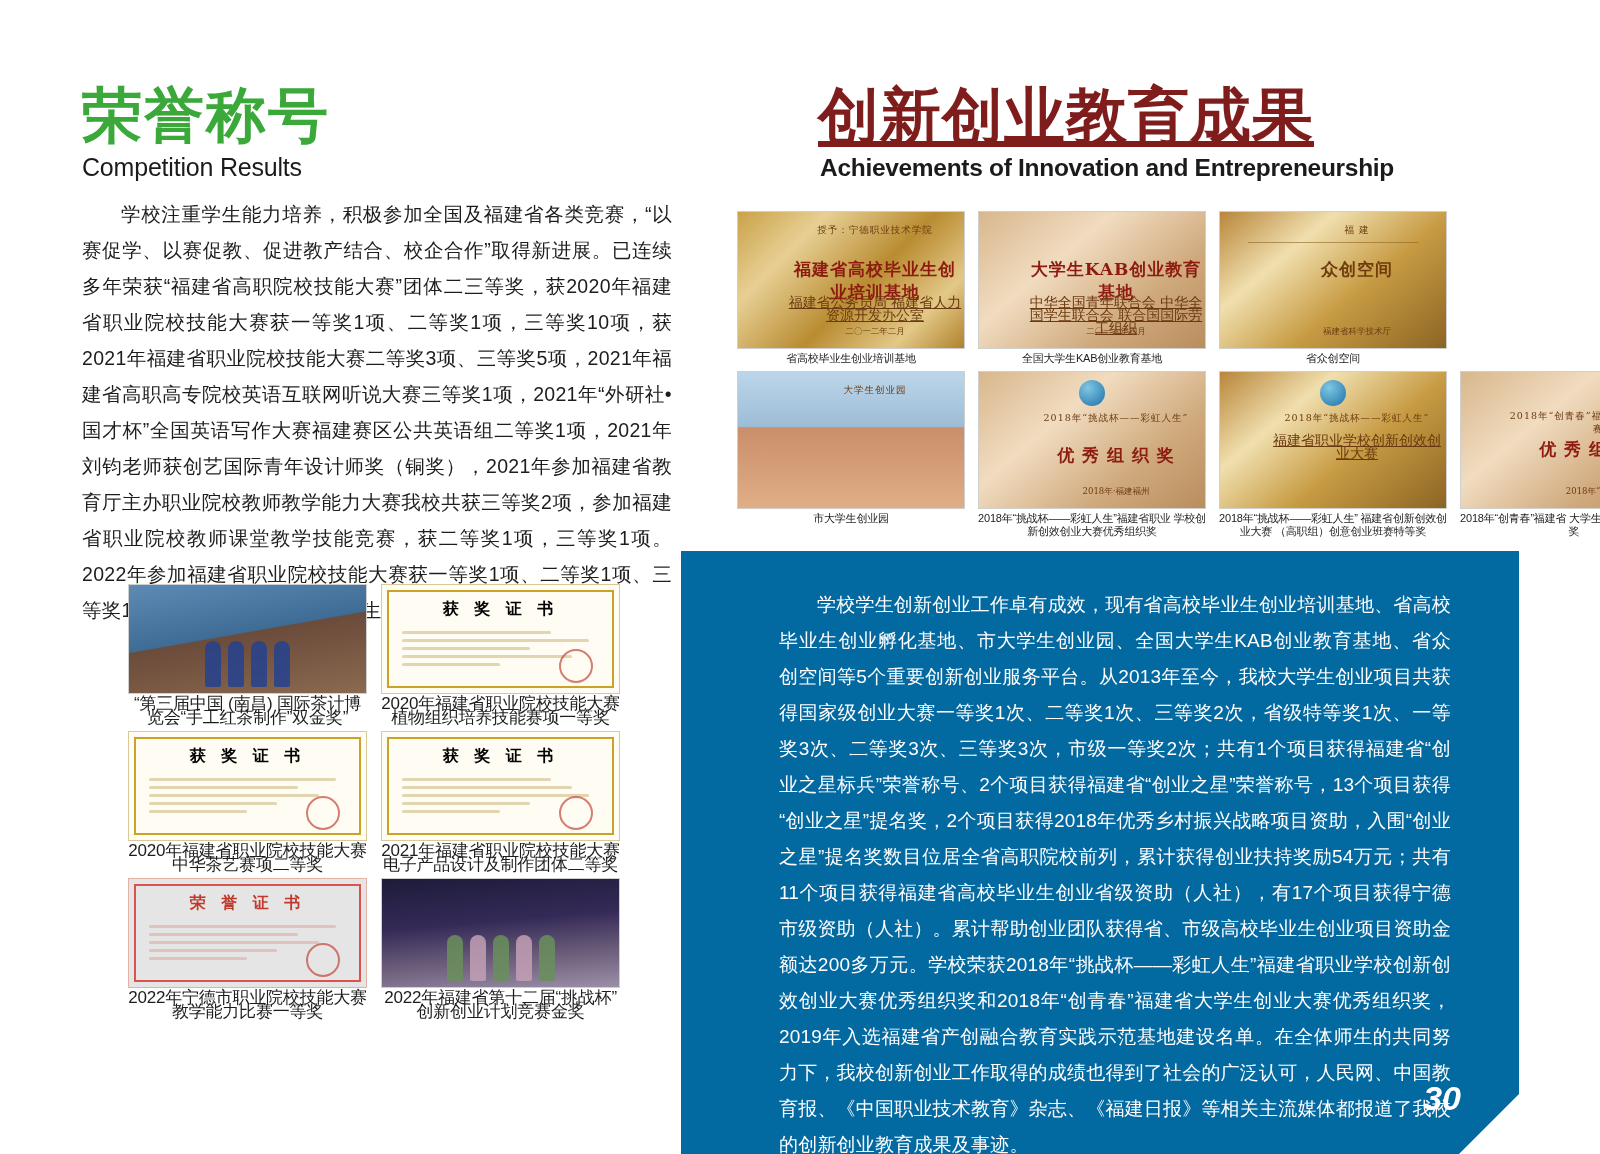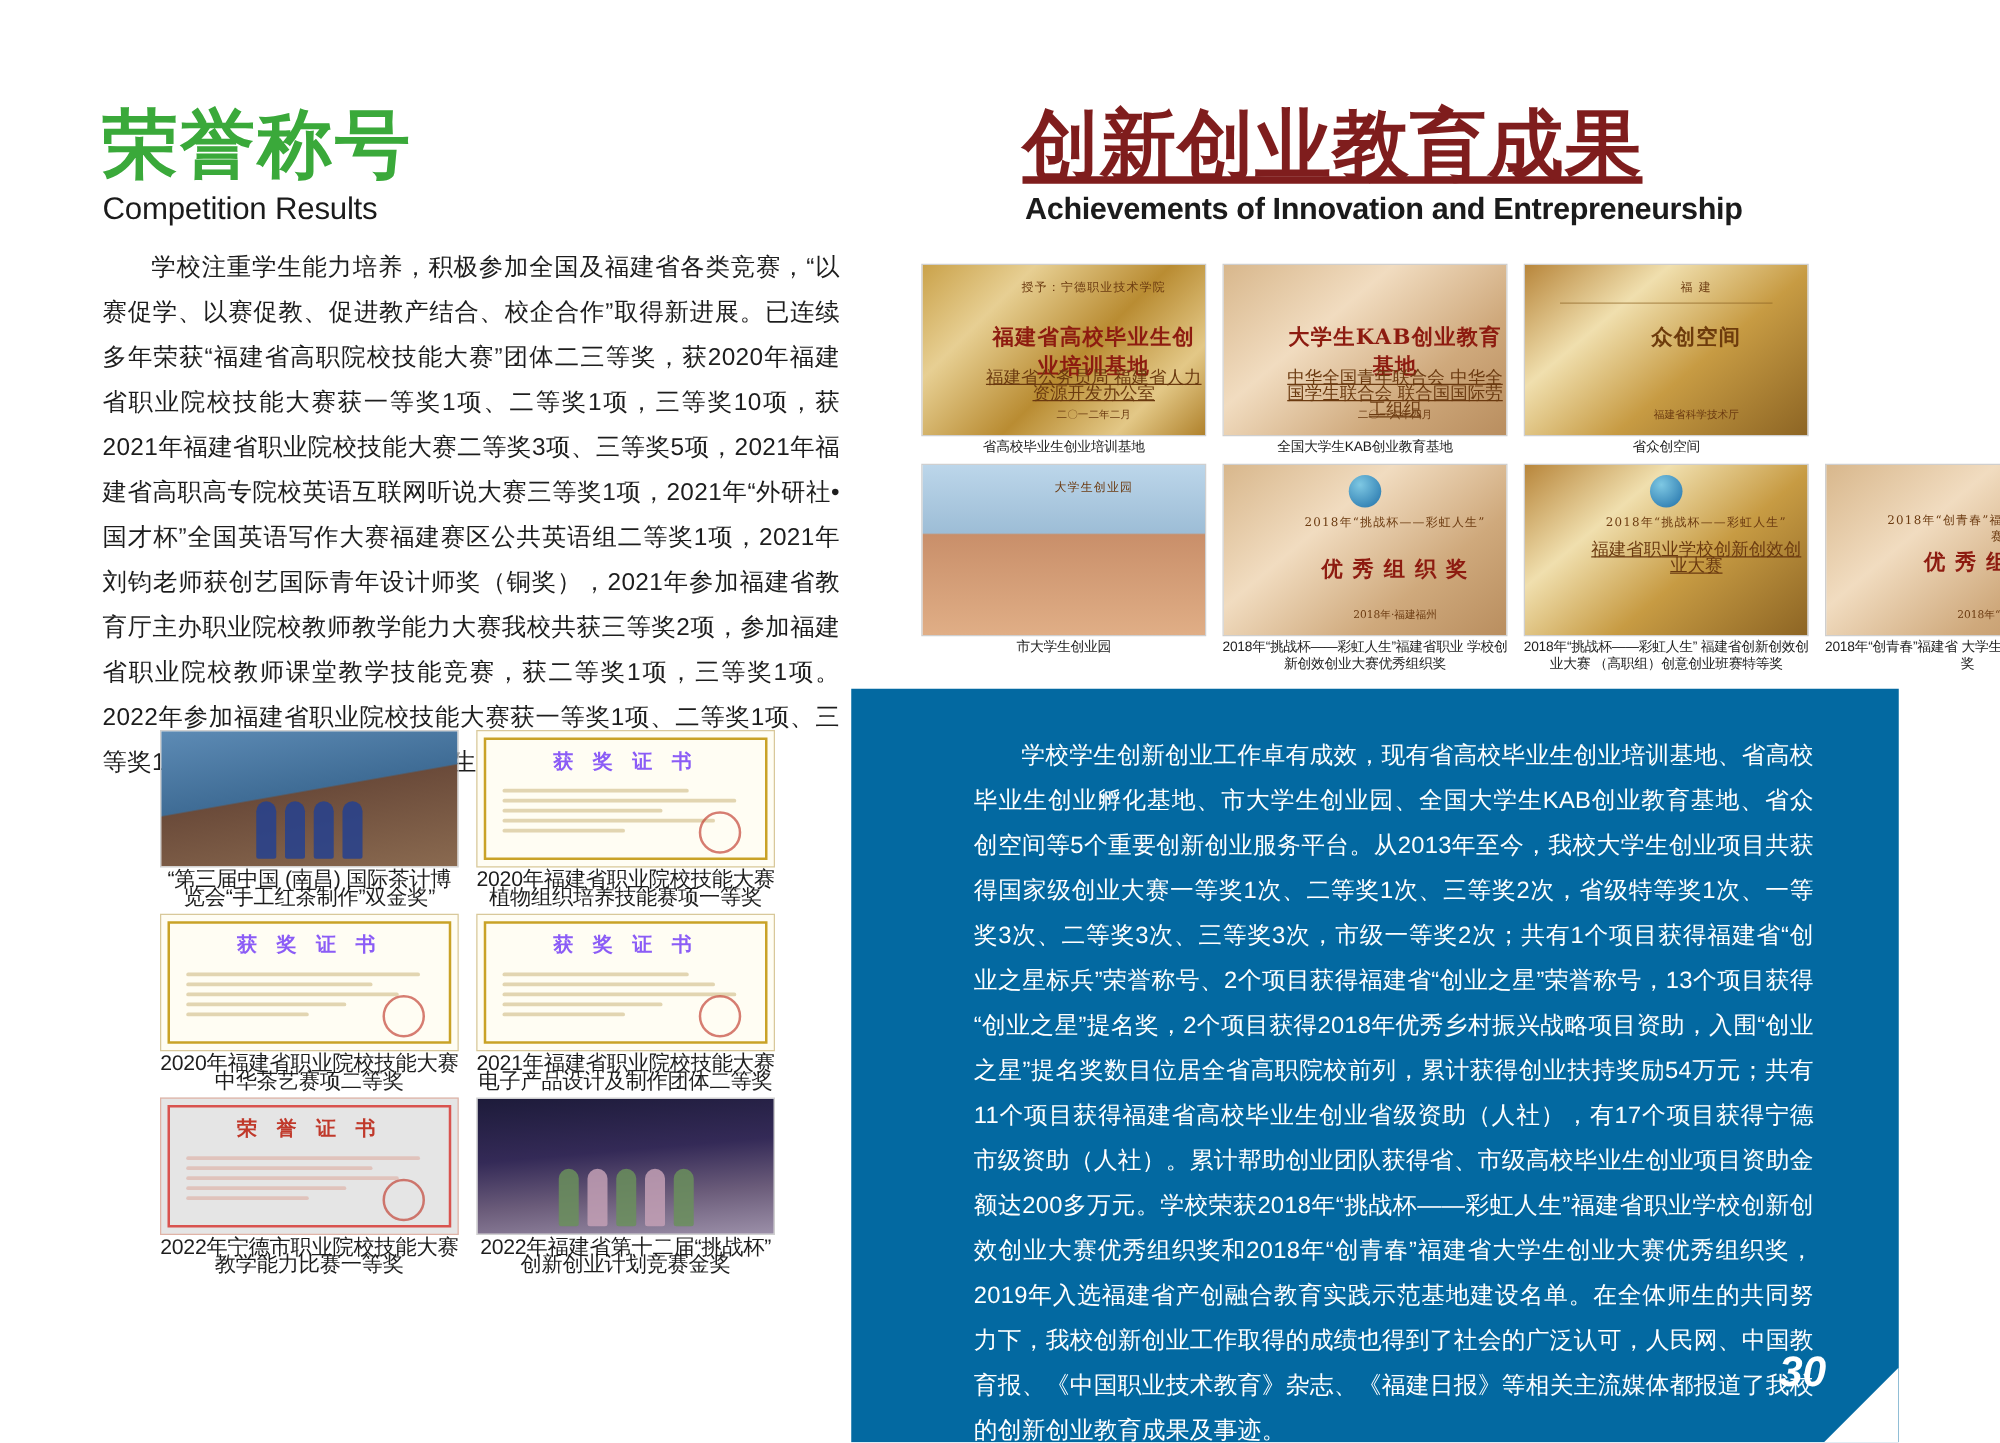--- a/index.html
+++ b/index.html
@@ -97,21 +97,21 @@
     position: absolute;
     left: 12px; right: 12px; top: 10px; bottom: 10px;
     display: flex;
     flex-direction: column;
     align-items: center;
   }
   .cert-title {
     font-family: "DejaVu Serif", serif;
     font-size: 16px;
     font-weight: bold;
-    color: #8b5cf6;
+    color: #000000;
     letter-spacing: 5px;
     margin-top: 4px;
   }
   .cert-lines {
     margin-top: 6px;
     width: 100%;
   }
   .cert-lines i {
     display: block;
     height: 3px;

